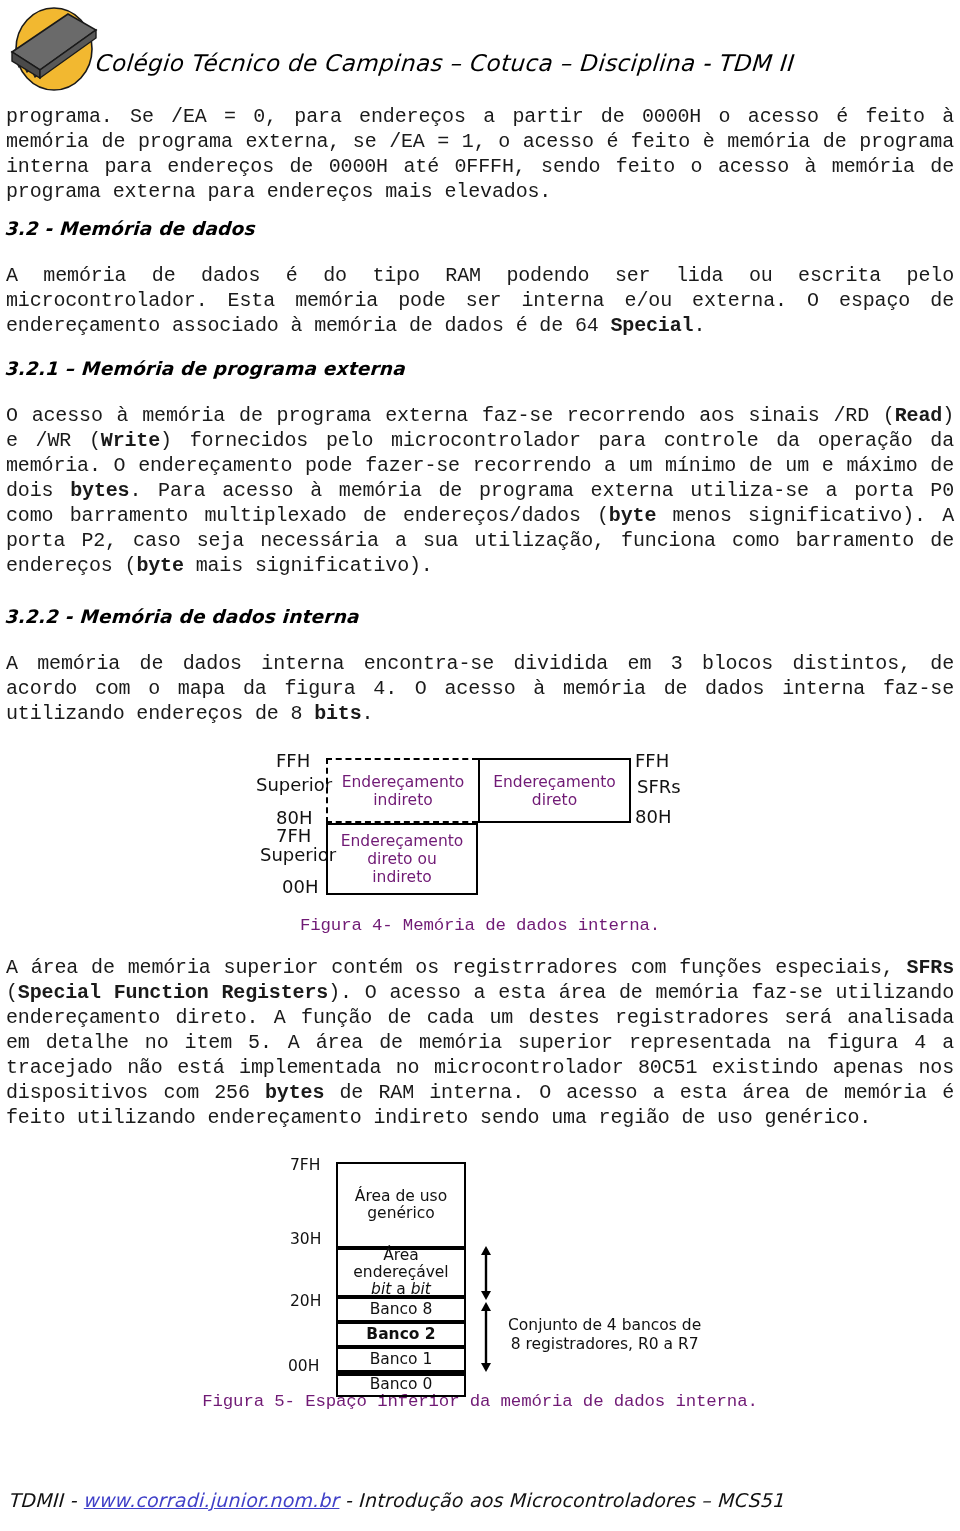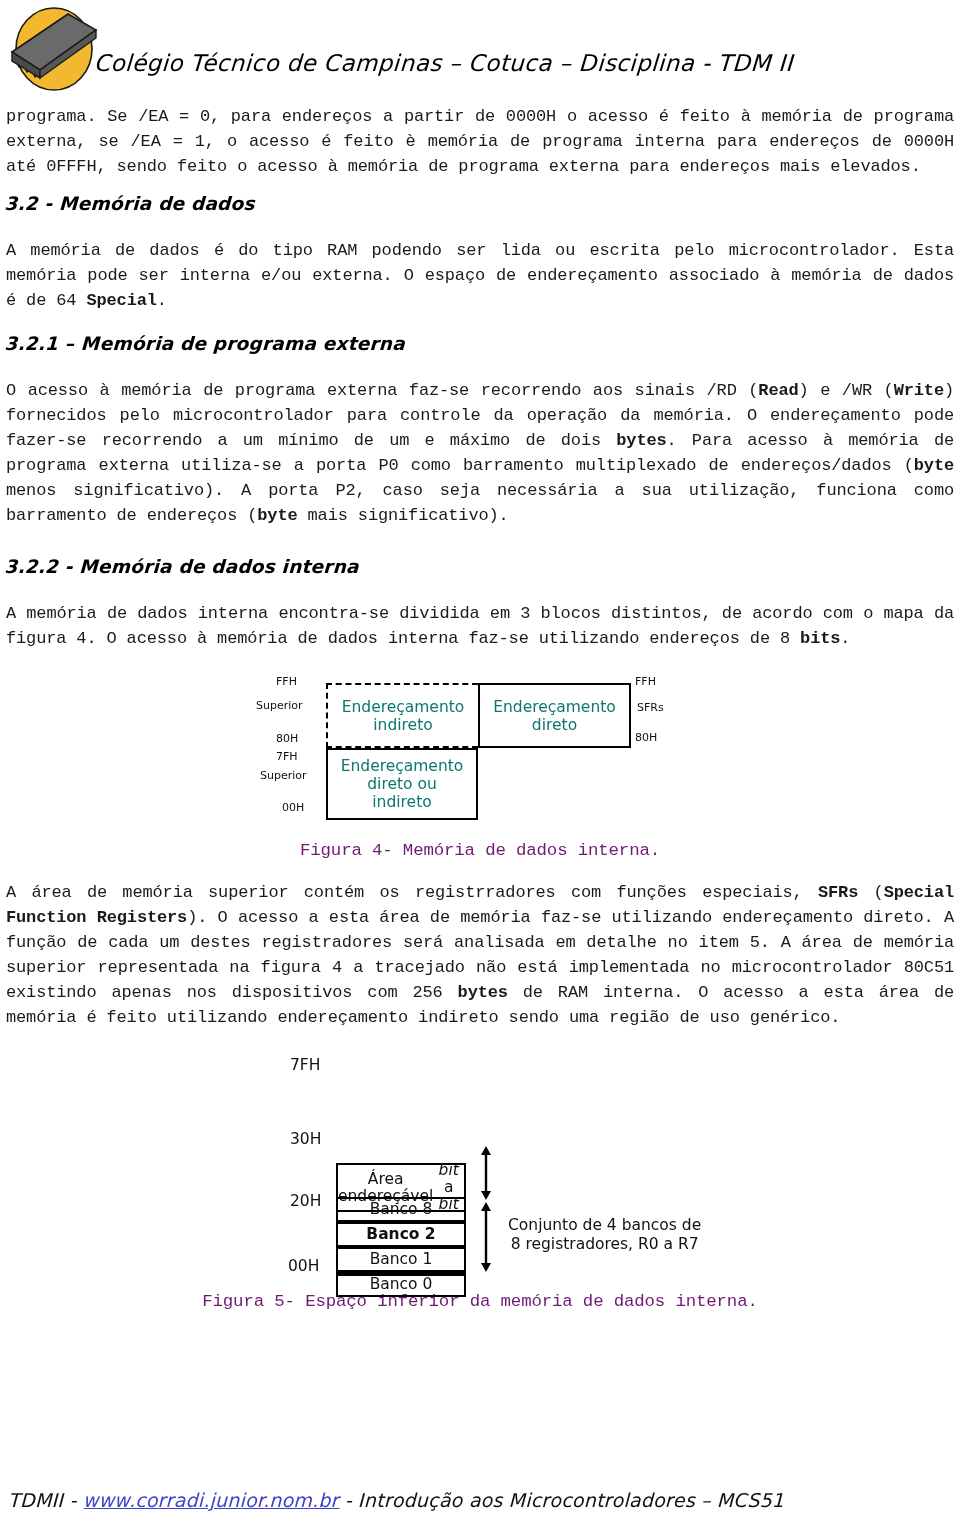--- a/index.html
+++ b/index.html
@@ -46,21 +46,21 @@
 
   
   .content {
     position: absolute;
     left: 0;
     top: 104px;
     width: 960px;
   }
   .para {
     font-family: "Liberation Mono", "DejaVu Sans Mono", monospace;
-    font-size: 17px;
+    font-size: 20px;
     line-height: 25px;
     text-align: justify;
     margin: 0 0 0 0;
     padding: 0 6px 0 6px;
     color: #1a1a1a;
     letter-spacing: -0.15px;
   }
   .para b { font-weight: bold; }
 
   .sec-head {
@@ -101,31 +101,31 @@
     top: 2px;
     width: 420px;
     height: 152px;
     font-family: "DejaVu Sans", sans-serif;
     font-size: 15.5px;
   }
   .f4-lbl {
     position: absolute;
     white-space: nowrap;
     color: #111;
-    font-size: 11px;
+    font-size: 18px;
   }
   .f4-box {
     position: absolute;
     box-sizing: border-box;
     text-align: center;
     display: flex;
     align-items: center;
     justify-content: center;
     line-height: 18px;
-    color: #0f766e;
+    color: #701a75;
   }
   .solid-box { border: 2.5px solid #000; }
   .dash-box {
     border: 2.5px dashed #000;
     border-right: none;
   }
 
   
   .fig5-wrap {
     position: relative;
@@ -286,22 +286,26 @@
   <div class="sp-24"></div>
 
   <div class="fig5-wrap">
     <div class="fig5">
 
       <div class="f5-lbl" style="left:-2px; top:2px;">7FH</div>
       <div class="f5-lbl" style="left:-2px; top:76px;">30H</div>
       <div class="f5-lbl" style="left:-2px; top:138px;">20H</div>
       <div class="f5-lbl" style="left:-4px; top:203px;">00H</div>
 
-
-      <div class="f5-cell" style="left:44px; top:109px; width:130px; height:49px; flex-direction:row;">
+      <div class="f5-cell" style="left:44px; top:8px; width:130px; height:86px; flex-direction:column;">
+        <span>Área de uso</span>
+        <span>genérico</span>
+      </div>
+
+      <div class="f5-cell" style="left:44px; top:94px; width:130px; height:49px; flex-direction:column;">
         <span>Área endereçável</span>
         <span><i>bit</i><span> a </span><i>bit</i></span>
       </div>
 
       <div class="f5-cell" style="left:44px; top:143px; width:130px; height:25px;">
         <span>Banco 8</span>
       </div>
       <div class="f5-cell" style="left:44px; top:168px; width:130px; height:25px;font-weight:bold;">
         <span>Banco 2</span>
       </div>

